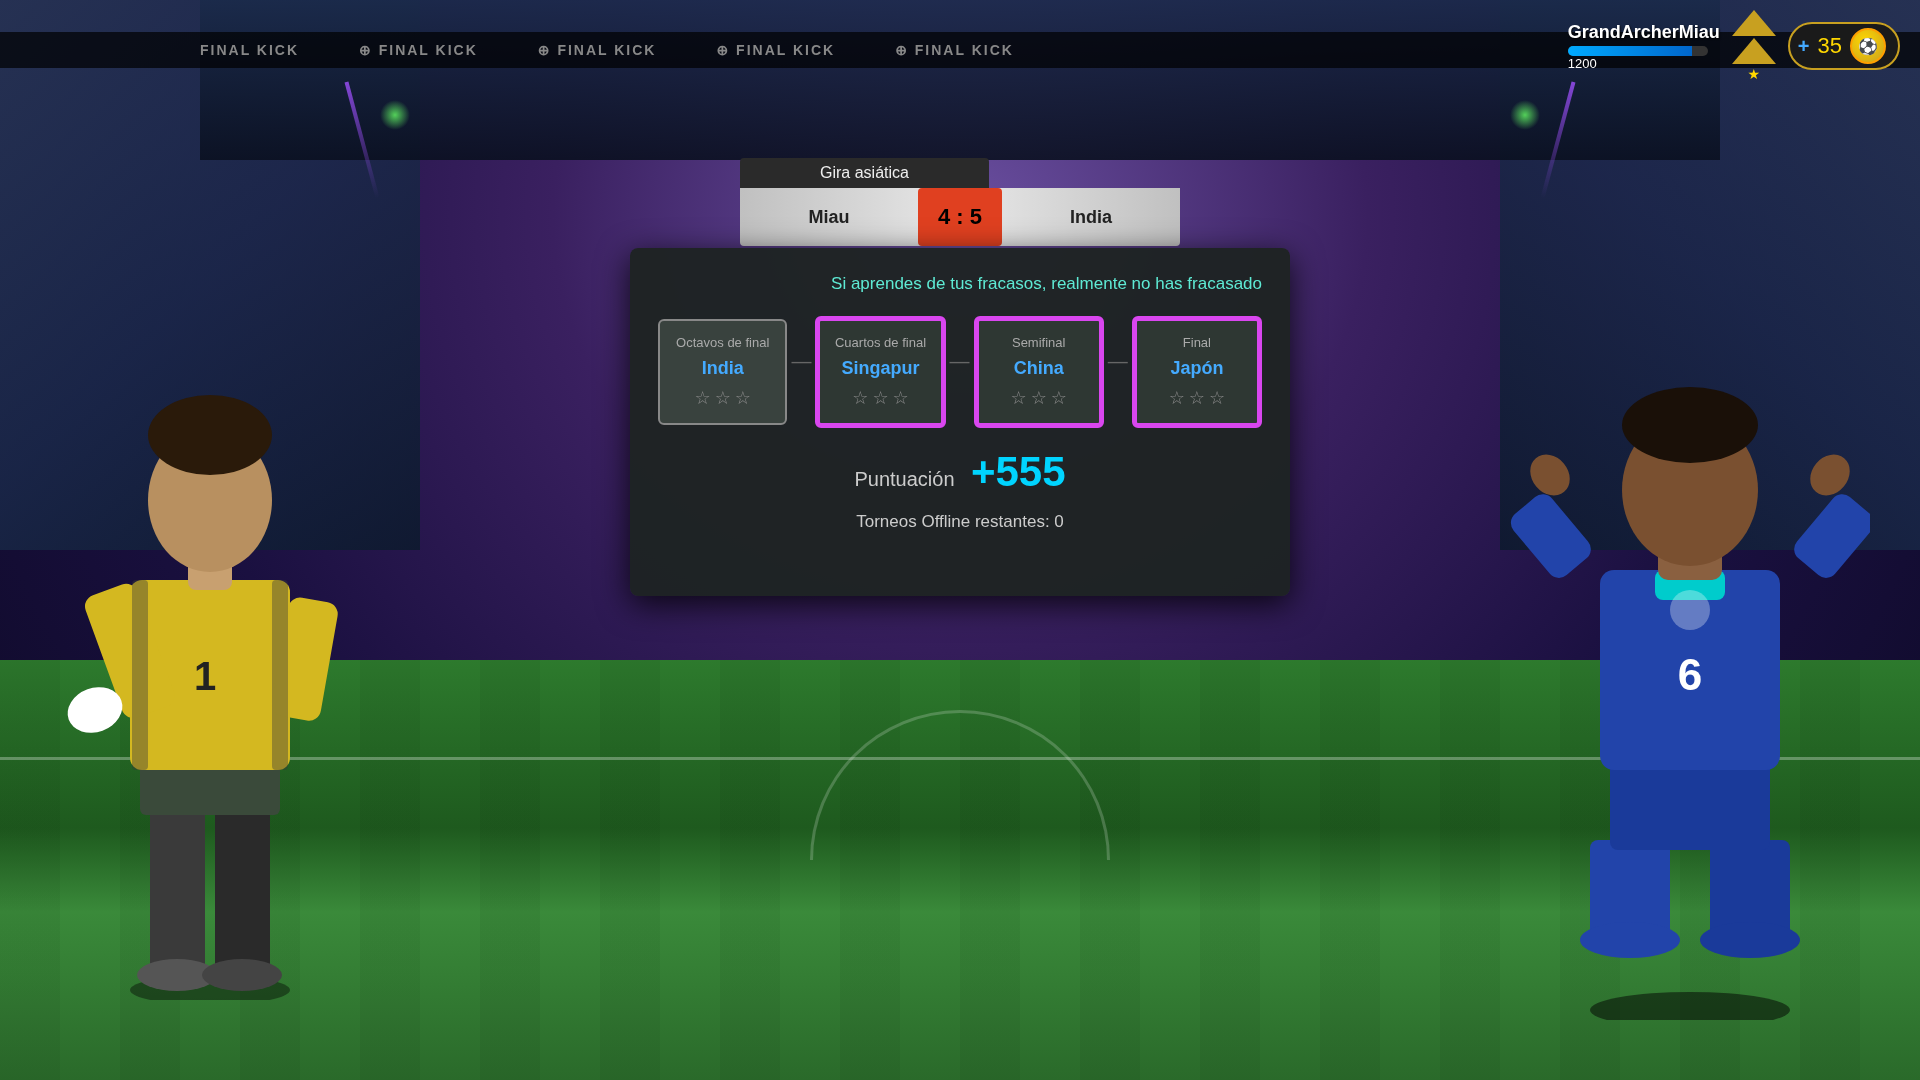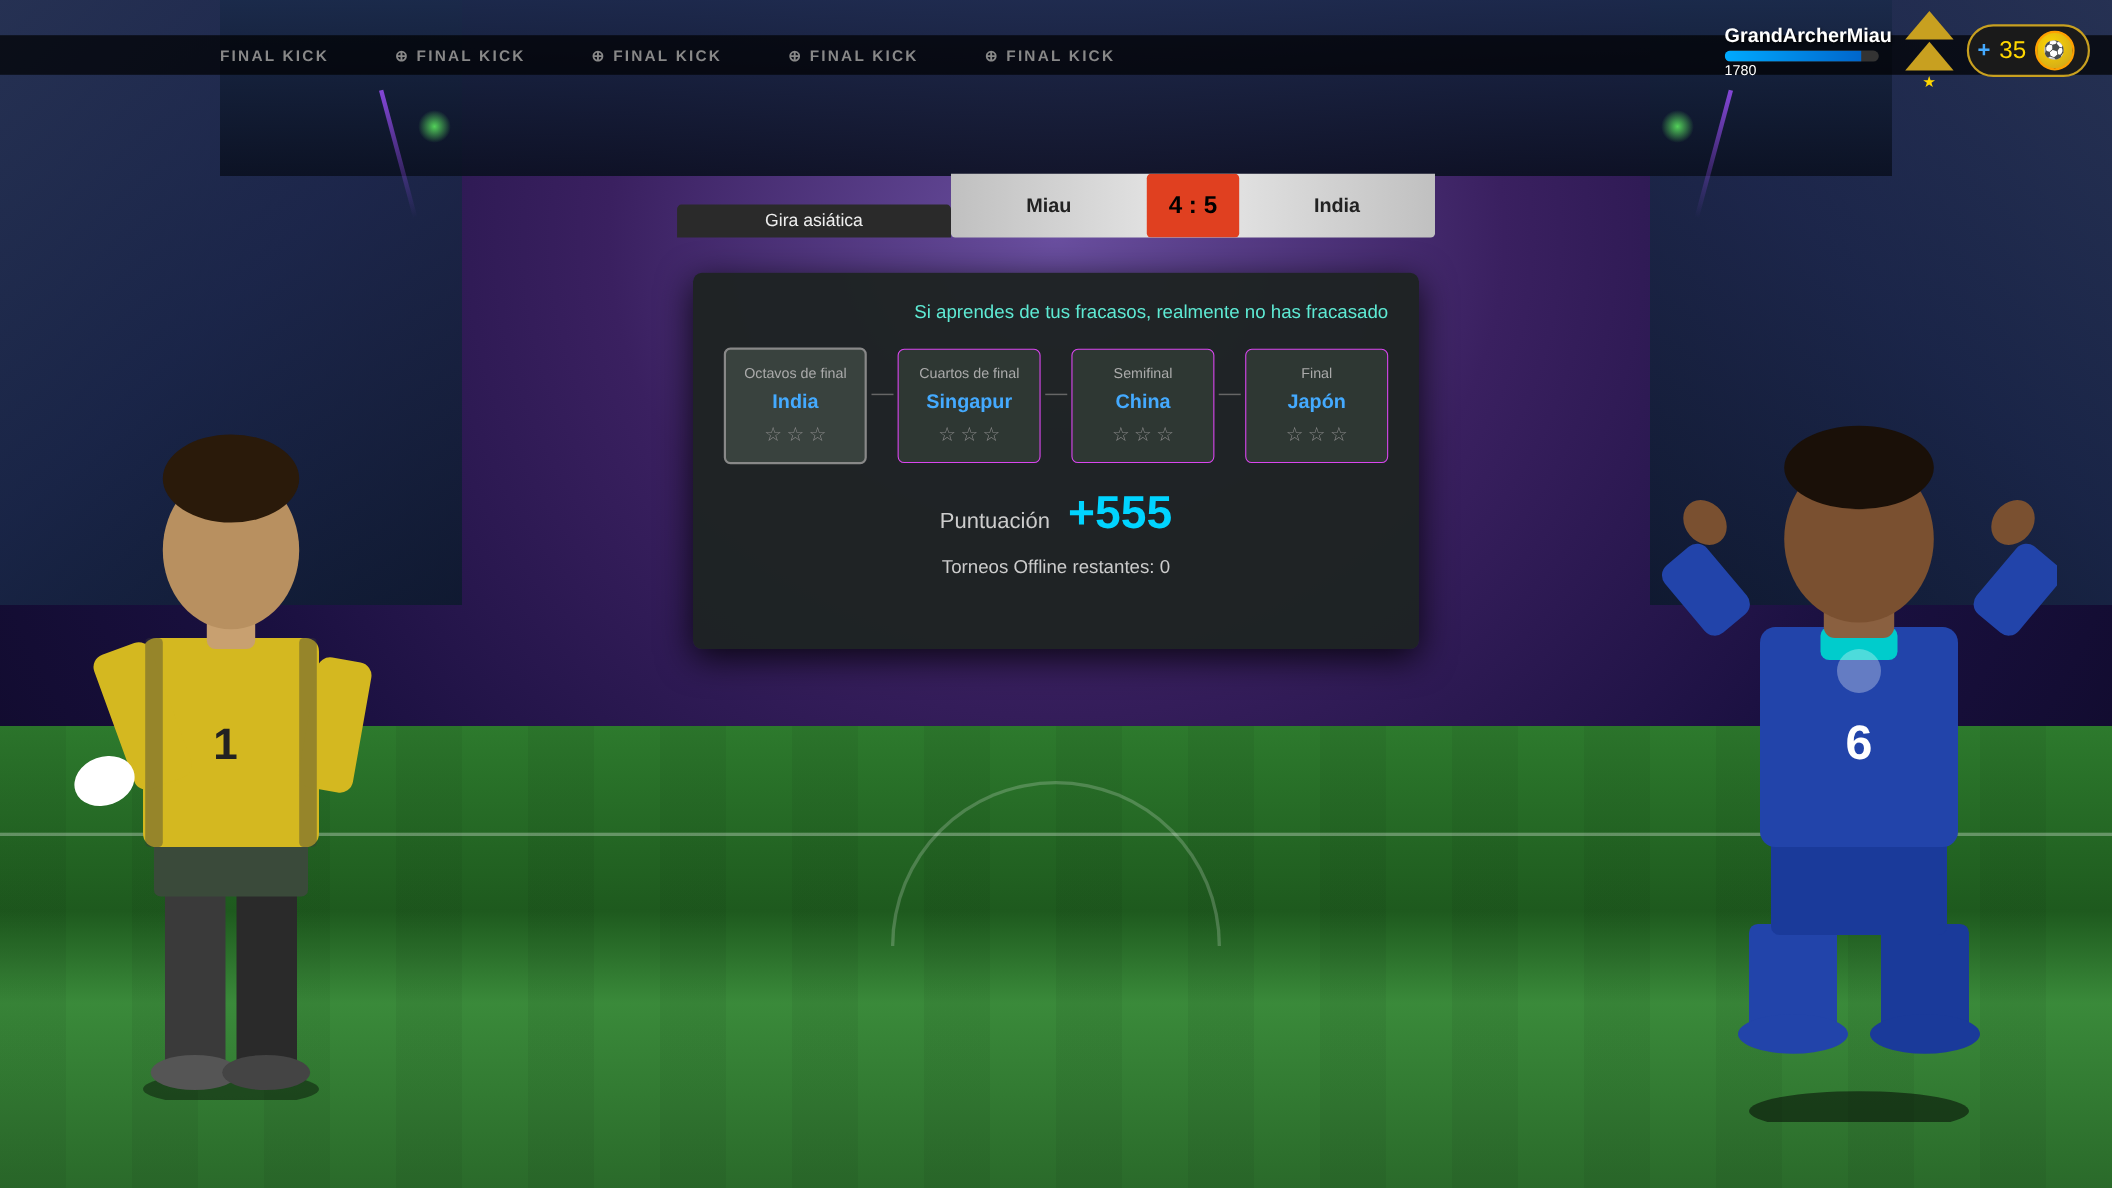--- a/index.html
+++ b/index.html
@@ -184,22 +184,22 @@
     }
 
     
     .score-bar {
       position: absolute;
       top: 158px;
       left: 50%;
       transform: translateX(-50%);
       z-index: 50;
       display: flex;
-      flex-direction: row;
-      align-items: flex-end;
+      flex-direction: column;
+      align-items: flex-start;
       gap: 0;
     }
 
     .tour-label {
       background: #2a2a2a;
       color: #eee;
       font-size: 16px;
       padding: 6px 80px;
       border-radius: 4px 4px 0 0;
       text-align: center;
@@ -258,21 +258,21 @@
     .stages-row {
       display: flex;
       align-items: center;
       gap: 0;
       margin-bottom: 20px;
       justify-content: center;
     }
 
     .stage-card {
       background: rgba(50, 60, 55, 0.8);
-      border: 1px solid #d946ef;
+      border: 5px solid #d946ef;
       border-radius: 6px;
       width: 145px;
       padding: 14px 10px 14px;
       text-align: center;
       display: flex;
       flex-direction: column;
       gap: 8px;
     }
 
     .stage-card.active {
@@ -569,21 +569,21 @@
     <circle cx="180" cy="330" r="20" fill="white" opacity="0.3"></circle>
   </svg>
 </div>
 
 <div class="top-hud">
   <div class="hud-info">
     <span class="player-name">GrandArcherMiau</span>
     <div class="xp-bar-container">
       <div class="xp-bar"></div>
     </div>
-    <span class="xp-value">1780</span>
+    <span class="xp-value">1200</span>
   </div>
   <div class="rank-section">
     <div style="display:flex;flex-direction:column;align-items:center;gap:2px;">
       <span style="display:inline-block;width:0;height:0;border-left:22px solid transparent;border-right:22px solid transparent;border-bottom:26px solid #c8a020;"></span>
       <span style="display:inline-block;width:0;height:0;border-left:22px solid transparent;border-right:22px solid transparent;border-bottom:26px solid #c8a020;"></span>
       <span class="star-badge">★</span>
     </div>
   </div>
   <div class="coin-container">
     <span class="plus-btn">+</span>

